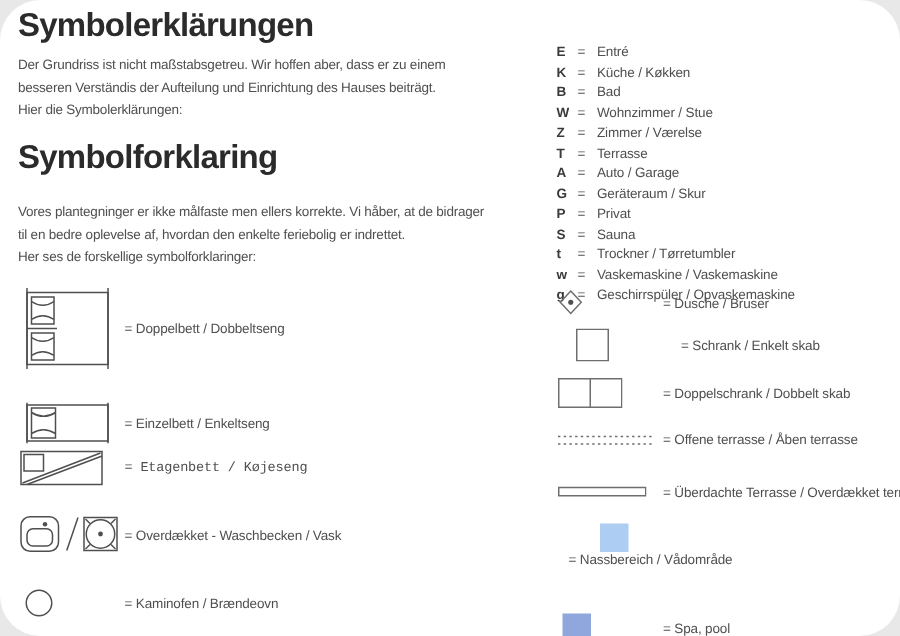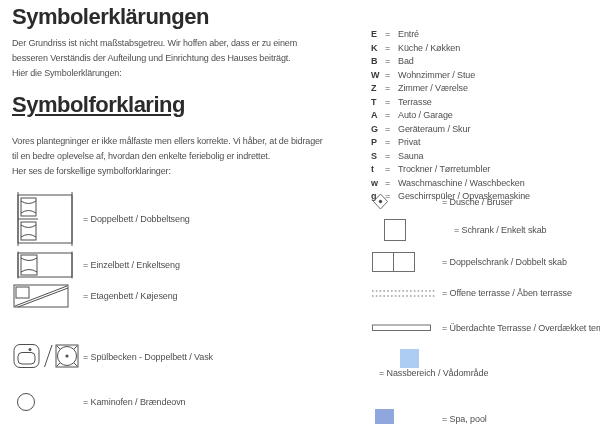--- a/index.html
+++ b/index.html
@@ -1,26 +1,27 @@
 <!DOCTYPE html>
 <html><head>
 <meta charset="utf-8">
 <style>
   html,body{margin:0;padding:0;background:#e8e8e8;}
   .page{
     position:relative;width:600px;height:424px;background:#ffffff;
     font-family:"Liberation Sans",sans-serif;color:#4f4f4f;overflow:hidden;
     margin:0 auto;
+    border-radius:27px;
   }
   .h1{
     position:absolute;left:12px;font-size:22px;font-weight:bold;color:#2b2b2b;
     letter-spacing:-0.5px;white-space:nowrap;
   }
   .h1.de{top:4px;}
-  .h1.da{top:92px;text-decoration:underline;}
+  .h1.da{top:92px;}
   .para{position:absolute;left:12px;font-size:9px;line-height:15px;color:#4f4f4f;letter-spacing:-0.15px;}
   .para.de{top:36px;}
   .para.da{top:134px;}
   .para span{display:block;white-space:nowrap;}
 
   
   .letters{position:absolute;left:371px;top:29px;}
   .lrow{display:flex;align-items:baseline;height:13.5px;font-size:9px;}
   .lrow .lt{width:14px;font-weight:bold;color:#3a3a3a;}
   .lrow .eq{width:13px;color:#4f4f4f;}
@@ -109,21 +110,21 @@
         <span class="ds">Sauna</span>
       </div>
     <div class="lrow">
         <span class="lt">t</span>
         <span class="eq">=</span>
         <span class="ds">Trockner / Tørretumbler</span>
       </div>
     <div class="lrow">
         <span class="lt">w</span>
         <span class="eq">=</span>
-        <span class="ds">Waschmaschine / Waschbecken</span>
+        <span class="ds">Vaskemaskine / Vaskemaskine</span>
       </div>
     <div class="lrow">
         <span class="lt">g</span>
         <span class="eq">=</span>
         <span class="ds">Geschirrspüler / Opvaskemaskine</span>
       </div>
   </div>
 
   <div class="srow" style="left:13px;top:191px;">
     <div class="icell">
@@ -136,35 +137,35 @@
         <path class="st" d="M8,10 Q15.5,15 23,10"></path>
         <path class="st" d="M8,22 Q15.5,17 23,22"></path>
         <rect class="st" x="8" y="31" width="15" height="18"></rect>
         <path class="st" d="M8,34 Q15.5,39 23,34"></path>
         <path class="st" d="M8,46 Q15.5,41 23,46"></path>
       </svg>
     </div>
     <span class="slabel">= Doppelbett / Dobbeltseng</span>
   </div>
 
-  <div class="srow" style="left:13px;top:251px;">
+  <div class="srow" style="left:13px;top:268px;">
     <div class="icell">
       <svg class="ic" width="64" height="28" viewBox="0 0 64 28">
         <line class="st" x1="5" y1="0.5" x2="5" y2="27.5"></line>
         <line class="st" x1="59" y1="0.5" x2="59" y2="27.5"></line>
         <rect class="st" x="5" y="2" width="54" height="24"></rect>
         <rect class="st" x="8" y="4" width="16" height="20"></rect>
         <path class="st" d="M8,7 Q16,12 24,7"></path>
         <path class="st" d="M8,21 Q16,16 24,21"></path>
       </svg>
     </div>
     <span class="slabel">= Einzelbett / Enkeltseng</span>
   </div>
 
-  <div class="srow" style="left:13px;top:284px;">
+  <div class="srow" style="left:13px;top:300px;font-family:Liberation Mono, monospace;">
     <div class="icell">
       <svg class="ic" width="56" height="24" viewBox="0 0 56 24">
         <rect class="st" x="1" y="1" width="54" height="22"></rect>
         <rect class="st" x="3" y="3" width="13" height="11"></rect>
         <line class="st" x1="2" y1="22" x2="54" y2="2"></line>
         <line class="st" x1="5" y1="23" x2="55" y2="4"></line>
       </svg>
     </div>
     <span class="slabel">= Etagenbett / Køjeseng</span>
   </div>
@@ -178,21 +179,21 @@
         <line class="st" x1="31.5" y1="24" x2="39" y2="2"></line>
         <rect class="st" x="43" y="2" width="22" height="22"></rect>
         <circle class="st" cx="54" cy="13" r="9.5"></circle>
         <circle class="dot" cx="54" cy="13" r="1.6"></circle>
         <line class="st" x1="44" y1="3" x2="47" y2="6"></line>
         <line class="st" x1="64" y1="3" x2="61" y2="6"></line>
         <line class="st" x1="44" y1="23" x2="47" y2="20"></line>
         <line class="st" x1="64" y1="23" x2="61" y2="20"></line>
       </svg>
     </div>
-    <span class="slabel">= Spülbecken - Doppelbett / Vask</span>
+    <span class="slabel">= Overdækket - Waschbecken / Vask</span>
   </div>
 
   <div class="srow" style="left:13px;top:391px;justify-content:space-between;">
     <div class="icell">
       <svg class="ic" width="24" height="22" viewBox="0 0 24 22">
         <circle class="st" cx="13" cy="11" r="8.5"></circle>
       </svg>
     </div>
     <span class="slabel">= Kaminofen / Brændeovn</span>
   </div>

